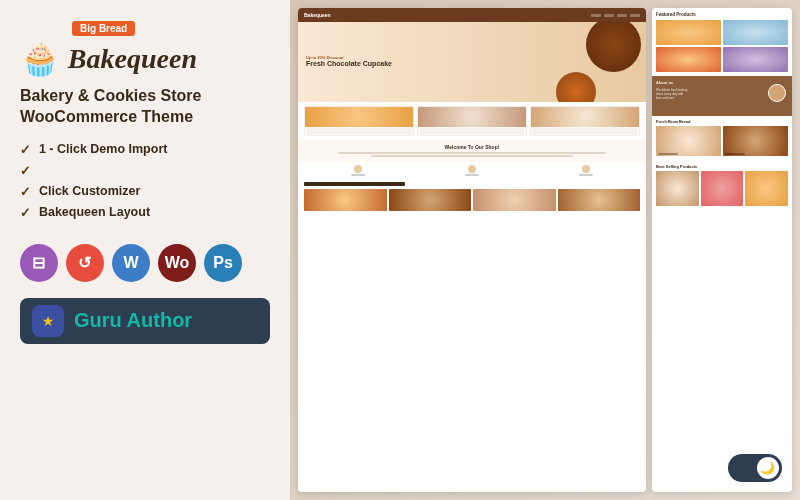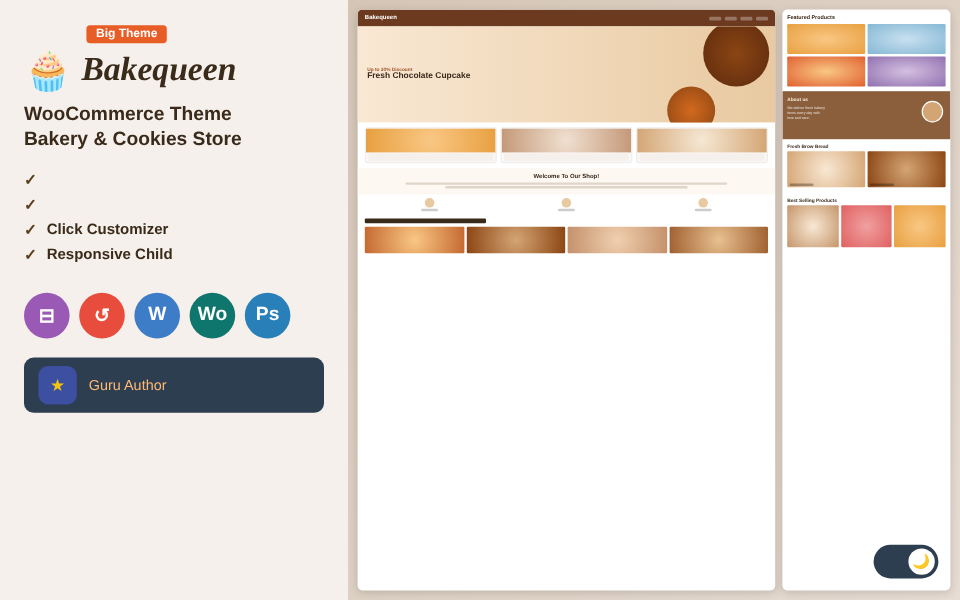--- a/index.html
+++ b/index.html
@@ -99,21 +99,21 @@
       align-items: center;
       justify-content: center;
       font-size: 16px;
       font-weight: bold;
       color: white;
     }
 
     .plugin-elementor { background: #9b59b6; }
     .plugin-update { background: #e74c3c; }
     .plugin-wp { background: #3d7dc8; }
-    .plugin-woo { background: #0f766e; }
+    .plugin-woo { background: #7f1d1d; }
     .plugin-ps { background: #2980b9; }
 
     .author-row {
       display: flex;
       align-items: center;
       gap: 10px;
       background: #2c3e50;
       border-radius: 8px;
       padding: 7px 12px;
     }
@@ -123,23 +123,23 @@
       border-radius: 8px;
       width: 32px;
       height: 32px;
       display: flex;
       align-items: center;
       justify-content: center;
       font-size: 16px;
     }
 
     .author-text {
-      color: #fdba74;
-      font-size: 12px;
-      font-weight: normal;
+      color: #14b8a6;
+      font-size: 20px;
+      font-weight: bold;
     }
 
     
     .right-panel {
       flex: 1;
       height: 500px;
       background: #e8ddd4;
       overflow: hidden;
       position: relative;
     }
@@ -494,47 +494,48 @@
       color: #2c3e50;
       font-size: 12px;
     }
   </style>
 </head>
 <body>
 
 <div class="left-panel">
 
   <div>
-    <span class="big-update-badge">Big Theme</span>
+    <span class="big-update-badge">Big Bread</span>
   </div>
 
   <div class="logo-area">
     <span class="logo-icon">🧁</span>
     <span class="logo-text">Bakequeen</span>
   </div>
 
   <div class="tagline">
+    <div>Bakery &amp; Cookies Store</div>
     <div>WooCommerce Theme</div>
-    <div>Bakery &amp; Cookies Store</div>
   </div>
 
   <ul class="features-list">
     <li>
       <span class="check-icon">✓</span>
+      <span>1 - Click Demo Import</span>
     </li>
     <li>
       <span class="check-icon">✓</span>
     </li>
     <li>
       <span class="check-icon">✓</span>
       <span>Click Customizer</span>
     </li>
     <li>
       <span class="check-icon">✓</span>
-      <span>Responsive Child</span>
+      <span>Bakequeen Layout</span>
     </li>
   </ul>
 
   <div class="plugins-row">
     <div class="plugin-badge plugin-elementor">⊟</div>
     <div class="plugin-badge plugin-update">↺</div>
     <div class="plugin-badge plugin-wp">W</div>
     <div class="plugin-badge plugin-woo">Wo</div>
     <div class="plugin-badge plugin-ps">Ps</div>
   </div>

